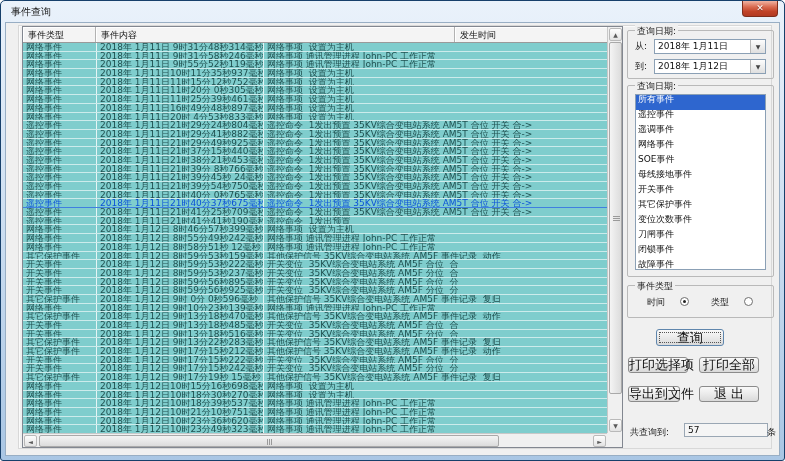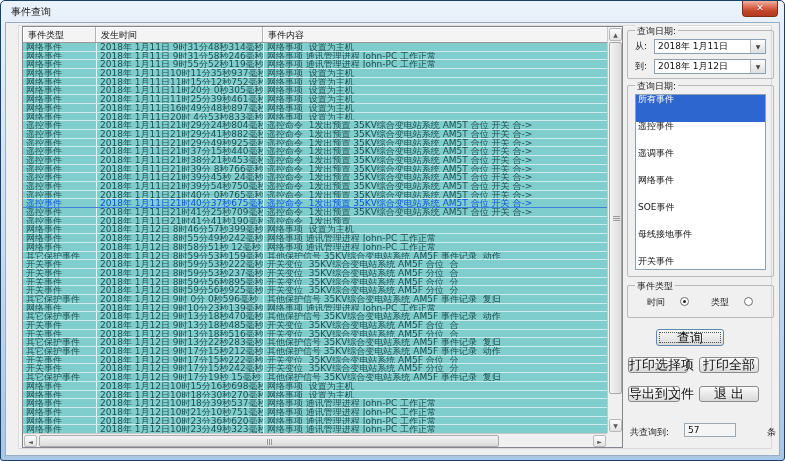--- a/index.html
+++ b/index.html
@@ -71,21 +71,21 @@
   .fld-row{position:absolute;left:7px;right:7px;height:16px;display:flex;align-items:center;}
   .fld-label{font-size:9px;color:#1a1a1a;white-space:pre;width:19px;}
   .combo{flex:1;height:15px;box-sizing:border-box;background:#fff;border:1px solid #8ba0b5;
     display:flex;align-items:flex-start;position:relative;}
   .combo-value{font-size:9px;color:#111;padding-left:3px;white-space:pre;overflow:hidden;flex:1;}
   .combo-arrow{width:14px;height:13px;margin:0;background:linear-gradient(#fdfdfd,#dfdfdf);
     border-left:1px solid #b9b9b9;color:#444;font-size:6px;text-align:center;line-height:13px;}
 
   .listbox{position:absolute;left:7px;top:8px;width:131px;height:176px;box-sizing:border-box;
     background:#fff;border:1px solid #8ba0b5;overflow:hidden;}
-  .litem{font-size:9px;line-height:9.6px;height:27px;color:#111;padding-left:2px;white-space:pre;overflow:hidden;}
+  .litem{font-size:9px;line-height:9.6px;height:15px;color:#111;padding-left:2px;white-space:pre;overflow:hidden;}
   .litem.sel{background:#2e66cf;color:#fff;}
 
   .radio-row{position:absolute;left:0;top:10px;right:0;height:14px;font-size:9px;color:#1a1a1a;}
   .radio-label{position:absolute;white-space:pre;}
   .radio{position:absolute;width:9px;height:9px;border-radius:50%;background:#fff;
     border:1px solid #6f6f6f;box-sizing:border-box;}
   .radio.checked::after{content:"";position:absolute;left:2px;top:2px;width:3px;height:3px;
     border-radius:50%;background:#222;}
 
   .btn{position:absolute;box-sizing:border-box;background:linear-gradient(#f9f9f9,#ececec 45%,#d9d9d9);
@@ -93,43 +93,43 @@
     font-family:"DejaVu Sans",sans-serif;cursor:pointer;white-space:pre;}
   .btn-query{left:650px;top:306px;width:68px;height:17px;line-height:15px;
     outline:1px dotted #555;outline-offset:-4px;border-color:#5f86ad;}
   .btn-print-sel{left:622px;top:334px;width:60px;height:16px;line-height:14px;}
   .btn-print-all{left:693px;top:334px;width:60px;height:16px;line-height:14px;}
   .btn-export{left:622px;top:363px;width:52px;height:16px;line-height:14px;}
   .btn-exit{left:693px;top:363px;width:60px;height:16px;line-height:14px;}
 
   .result-row{position:absolute;left:622px;top:400px;width:150px;height:16px;}
   .result-label{position:absolute;left:2px;top:3px;font-size:9px;color:#1a1a1a;white-space:pre;}
-  .result-box{position:absolute;left:56px;top:0;width:52px;height:14px;box-sizing:border-box;
+  .result-box{position:absolute;left:56px;top:0;width:84px;height:14px;box-sizing:border-box;
     background:#f5f5f5;border:1px solid #9aa7b4;font-size:9px;color:#111;padding:1px 0 0 3px;}
   .result-unit{position:absolute;right:2px;top:3px;font-size:9px;color:#1a1a1a;}
 </style>
 </head>
 <body>
 
 <div class="window">
   <div class="titlebar">
     <span class="title-text">事件查询</span>
     <div class="close-btn">
       <span>✕</span>
     </div>
   </div>
 
   <div class="client">
     <div class="client-frame"></div>
 
     <div class="table-outer">
       <div class="thead">
         <div class="hcell h-type">事件类型</div>
+        <div class="hcell h-content">事件内容</div>
         <div class="hcell h-time">发生时间</div>
-        <div class="hcell h-content">事件内容</div>
       </div>
       <div class="tbody" id="rows">
           <div class="trow">
             <span class="cell c-type">网络事件</span>
             <span class="cell c-time">2018年 1月11日 9时31分48秒314毫秒</span>
             <span class="cell c-content">网络事项  设置为主机</span>
           </div>
           <div class="trow">
             <span class="cell c-type">网络事件</span>
             <span class="cell c-time">2018年 1月11日 9时31分58秒246毫秒</span>

